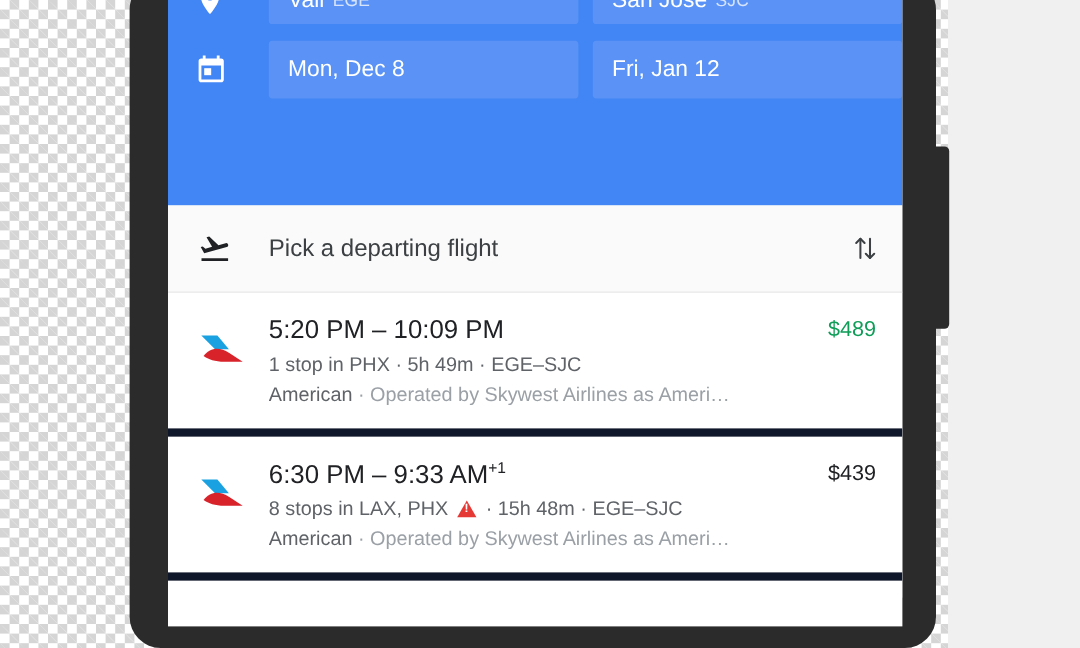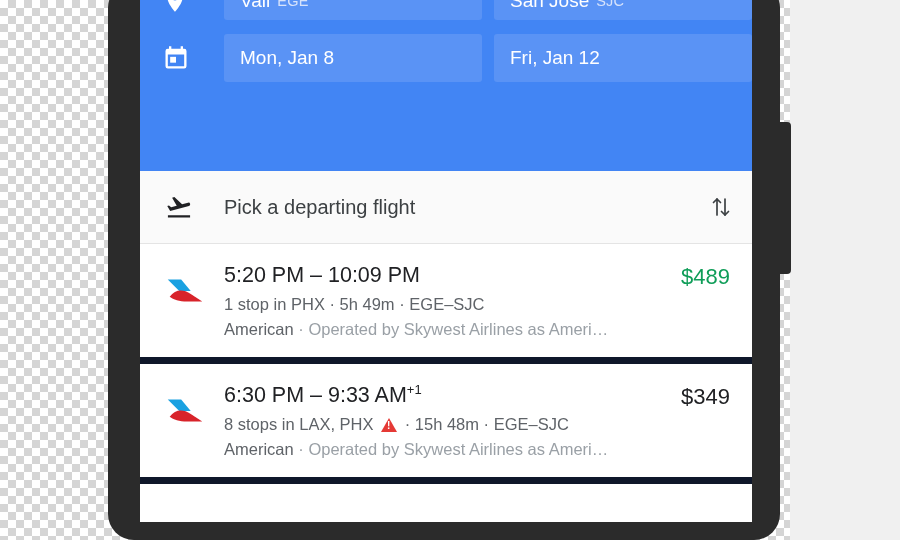--- a/index.html
+++ b/index.html
@@ -235,21 +235,21 @@
     overflow: hidden;
     text-overflow: ellipsis;
     max-width: 430px;
   }
   .flight-airline .op {
     color: #9aa0a6;
   }
   .flight-price {
     flex: 0 0 auto;
     padding-right: 22px;
-    font-size: 22px;
+    font-size: 18px;
     text-align: right;
     padding-top: 2px;
     white-space: nowrap;
   }
   .price-green { color: #0f9d58; }
   .price-dark  { color: #202124; }
 
   .partial-row {
     height: 14px;
     background: #ffffff;
@@ -308,21 +308,21 @@
 
         <div class="field-row row-dates">
           <div class="row-icon">
             <svg width="28" height="28" viewBox="0 0 24 24" fill="#ffffff">
               <path d="M19 4h-1V2h-2v2H8V2H6v2H5a2 2 0 0 0-2 2v13a2 2 0 0 0 2 2h14a2 2 0 0 0 2-2V6a2 2 0 0 0-2-2zm0 15H5V9h14v10z"></path>
               <rect x="7" y="11" width="5" height="5" fill="#ffffff"></rect>
             </svg>
           </div>
           <div class="fields-pair">
             <div class="field">
-              <span>Mon, Jan 8</span>
+              <span>Mon, Dec 8</span>
             </div>
             <div class="field">
               <span>Fri, Jan 12</span>
             </div>
           </div>
         </div>
 
       </div>
 
       <div class="list-head">
@@ -387,21 +387,21 @@
             <span>15h 48m</span>
             <span>·</span>
             <span>EGE–SJC</span>
           </div>
           <div class="flight-airline">
             <span>American</span>
             <span class="op">·</span>
             <span class="op">Operated by Skywest Airlines as Ameri…</span>
           </div>
         </div>
-        <div class="flight-price price-dark">$349</div>
+        <div class="flight-price price-dark">$439</div>
       </div>
 
       <div class="partial-row"></div>
     </div>
   </div>
 
   <div id="side-button"></div>
 </div>
 
 </body></html>

